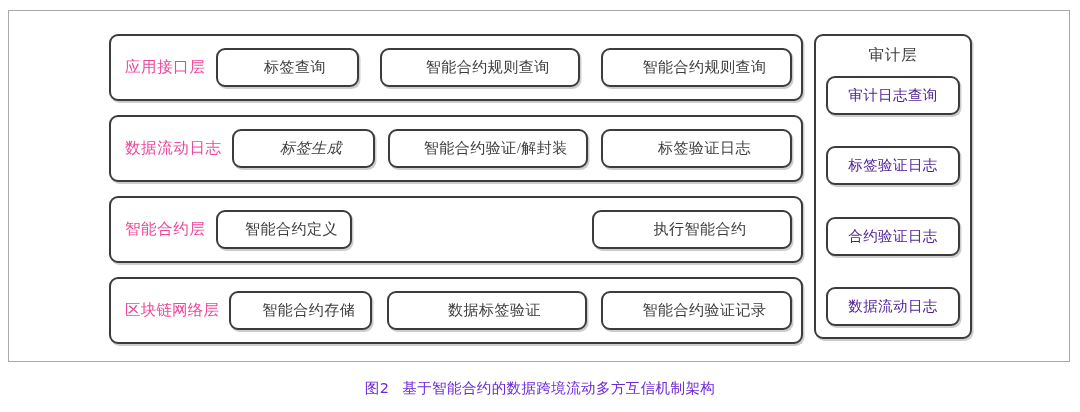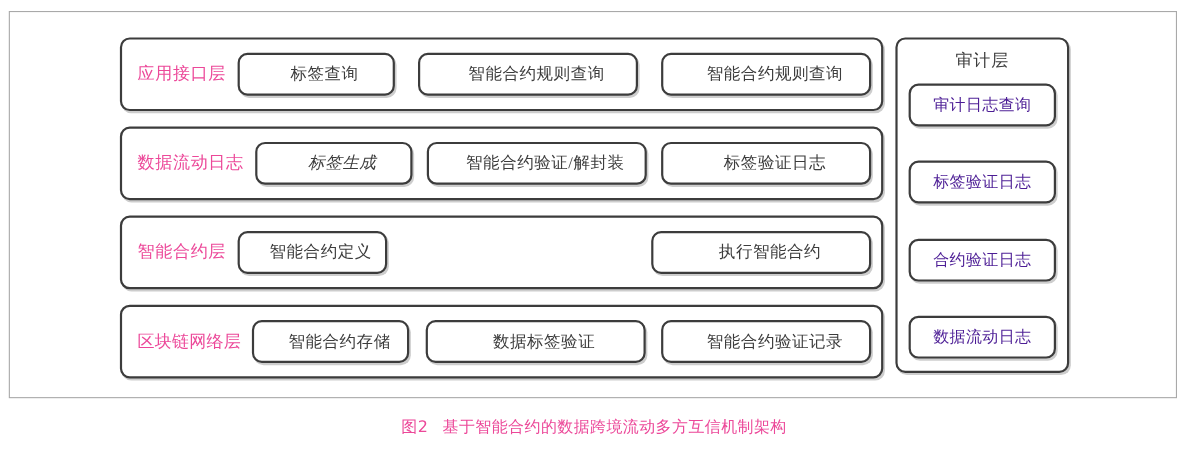--- a/index.html
+++ b/index.html
@@ -170,21 +170,21 @@
   
   #figure-caption {
     position: absolute;
     left: 0;
     top: 379px;
     width: 1080px;
     text-align: center;
     font-family: "DejaVu Sans", "Liberation Sans", sans-serif;
     font-size: 14.5px;
     letter-spacing: 0.4px;
-    color: #ec4899;
+    color: #6d28d9;
     white-space: nowrap;
   }
   #caption-label { margin-right: 13px; }
 </style>
 </head>
 <body>
 
 <div id="figure-frame">
 
   <div id="diagram-body">

